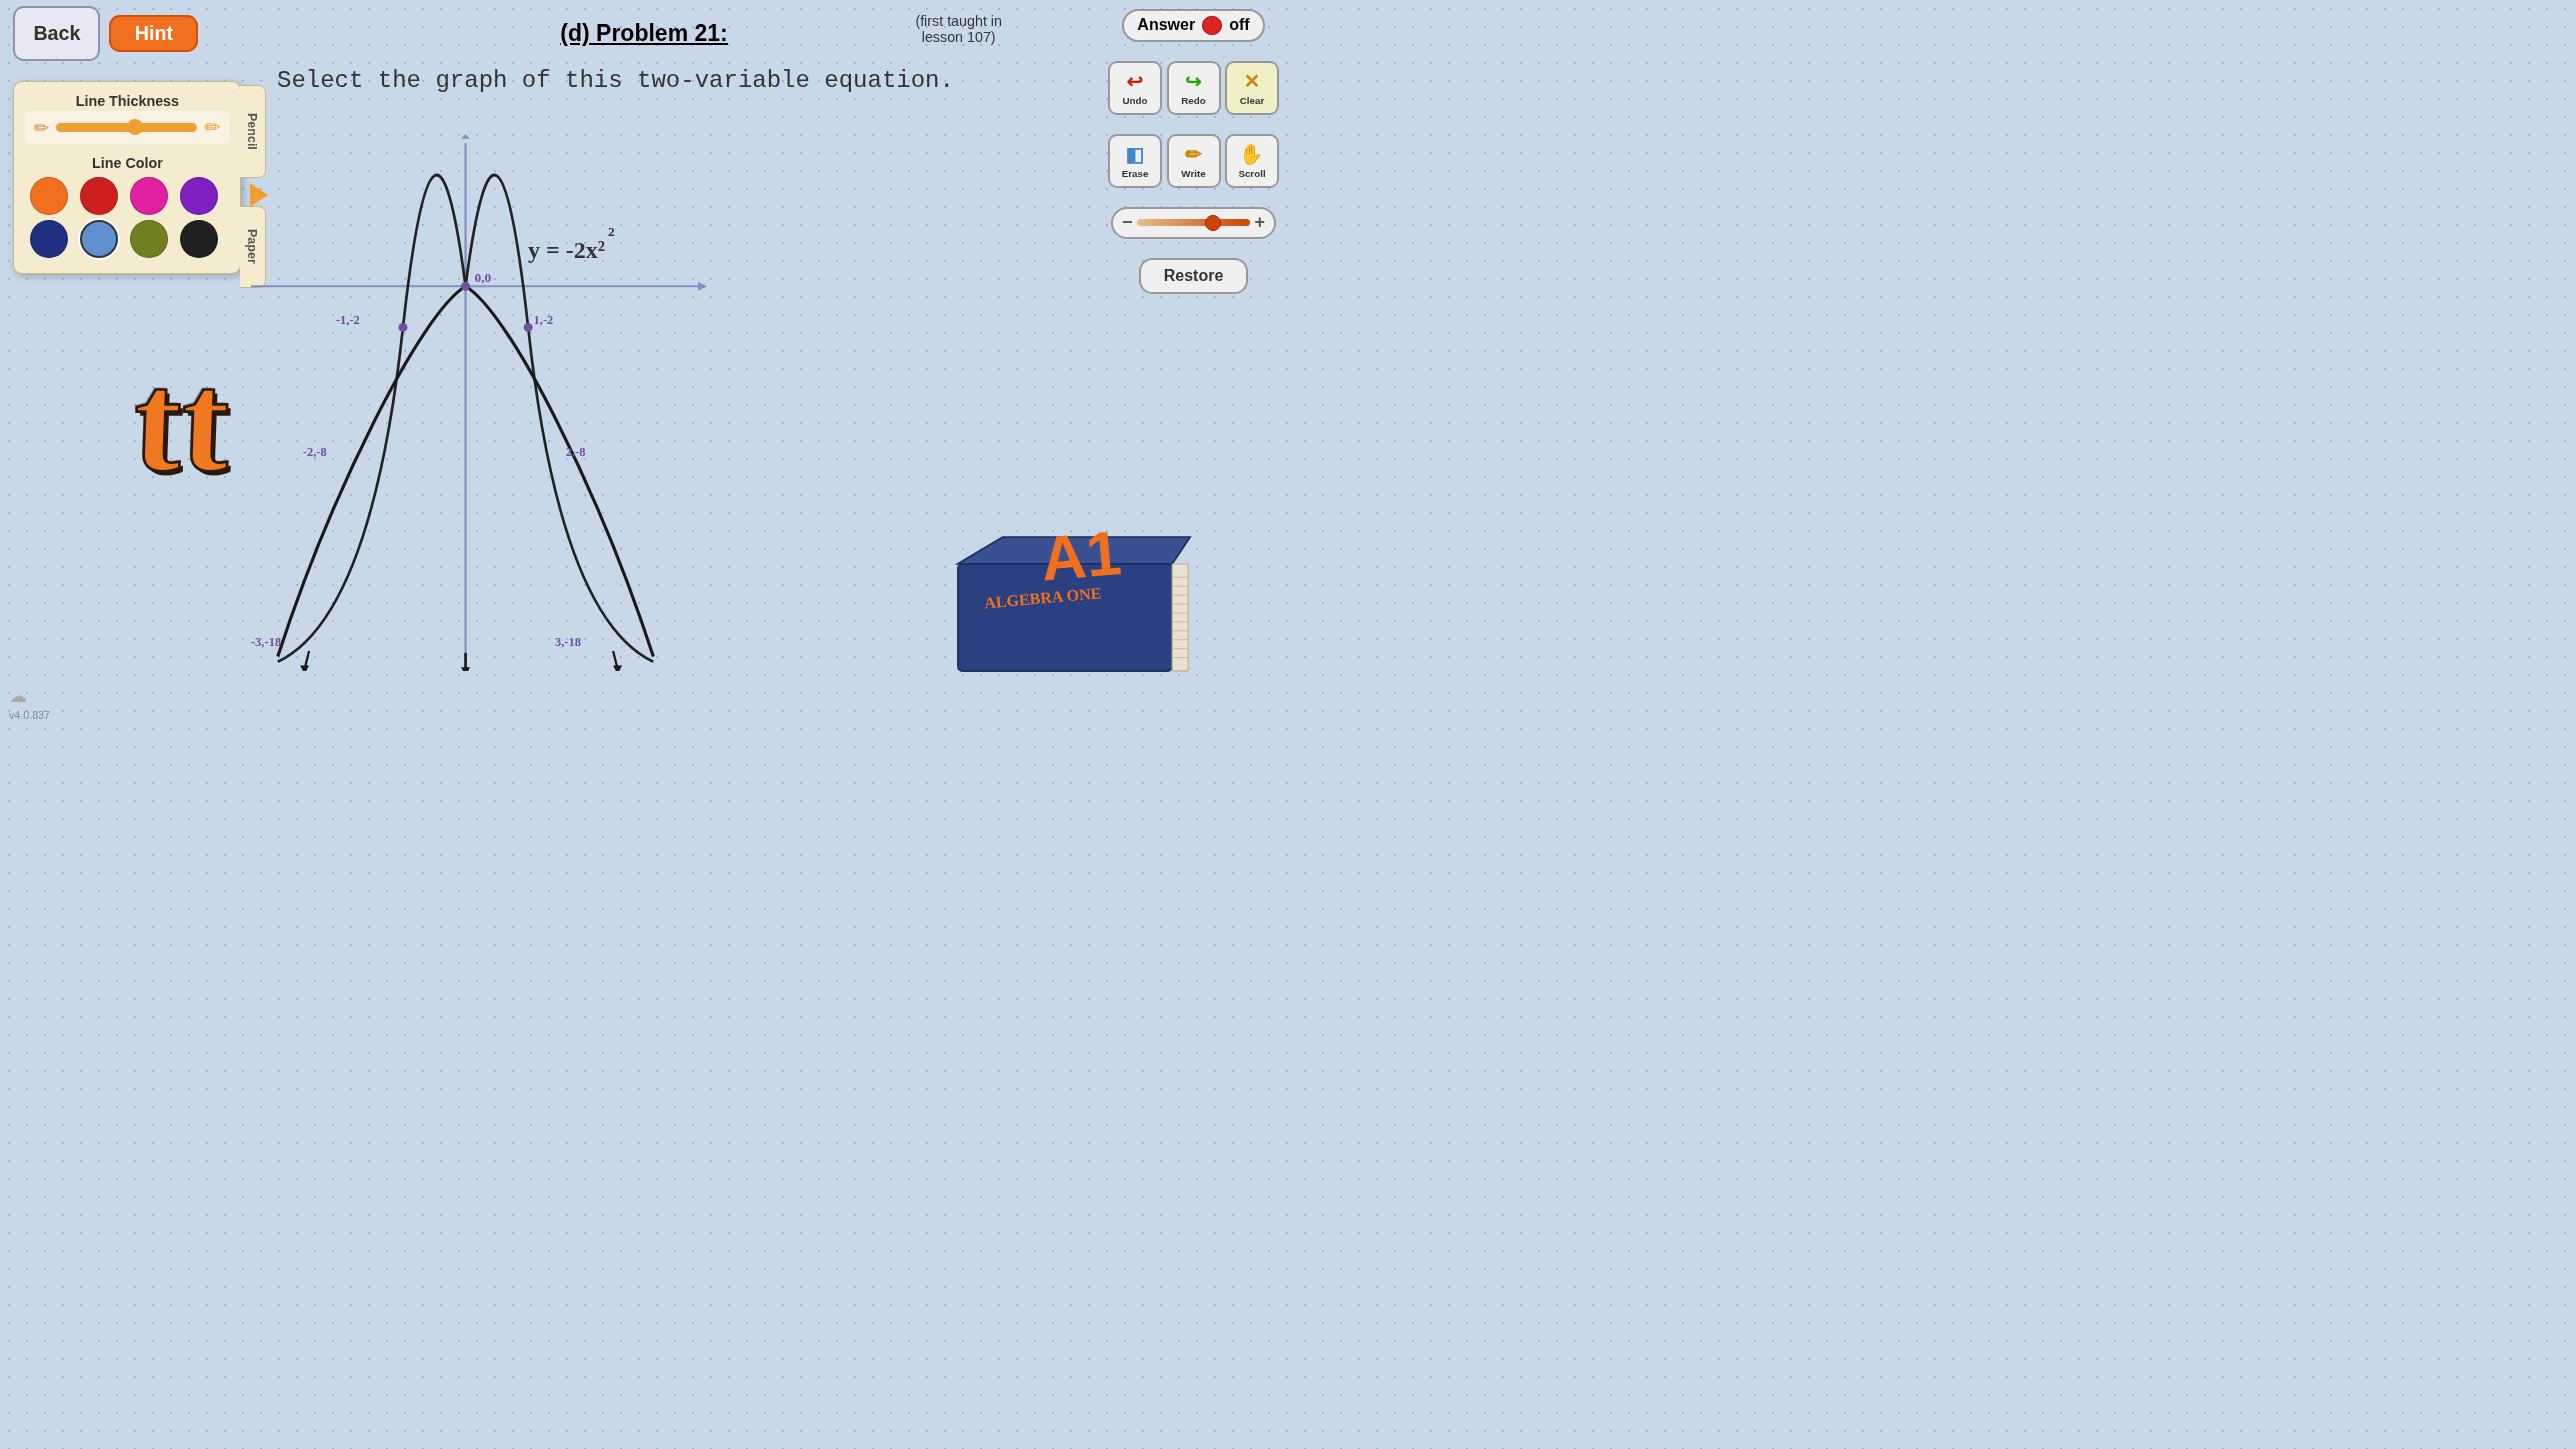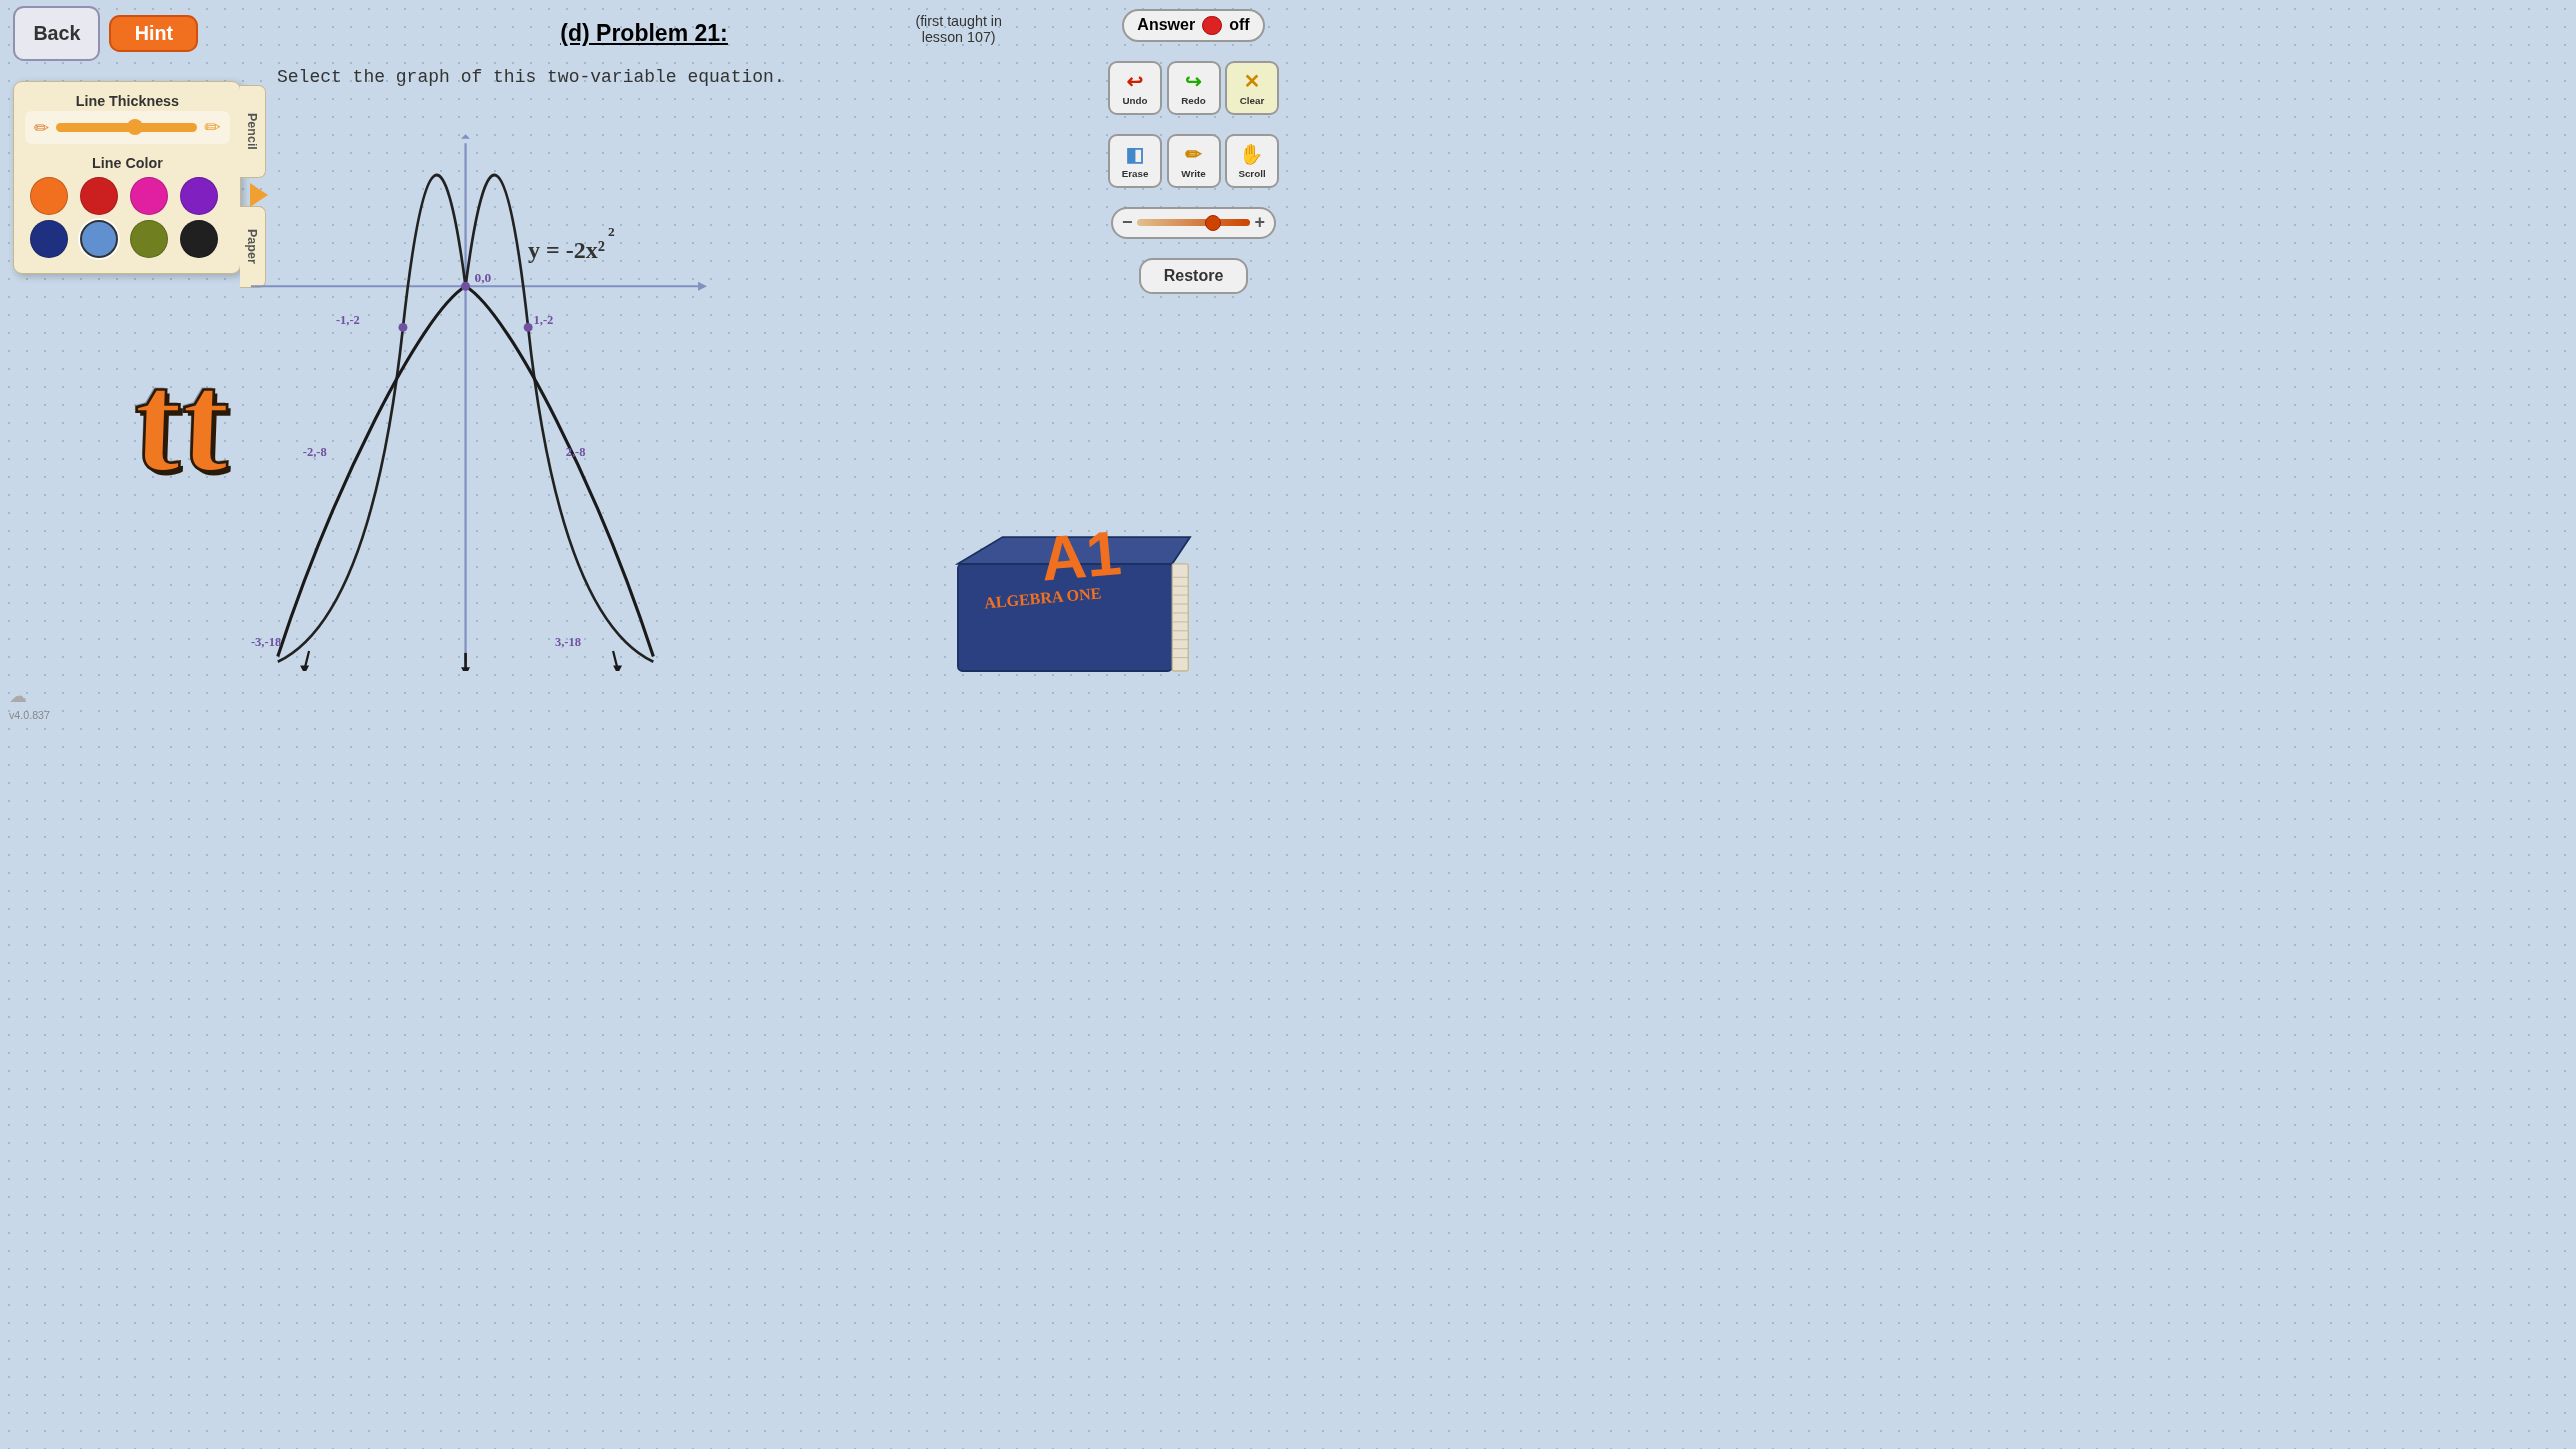--- a/index.html
+++ b/index.html
@@ -318,21 +318,21 @@
     
     .main-content {
       position: absolute;
       top: 67px;
       left: 277px;
       right: 9px;
       bottom: 27px;
     }
 
     .instruction-text {
-      font-size: 18px;
+      font-size: 24px;
       color: #333;
       margin-bottom: 12px;
       font-family: 'Courier New', monospace;
     }
 
     
     .version-info {
       position: absolute;
       bottom: 4.5px;
       left: 9px;

